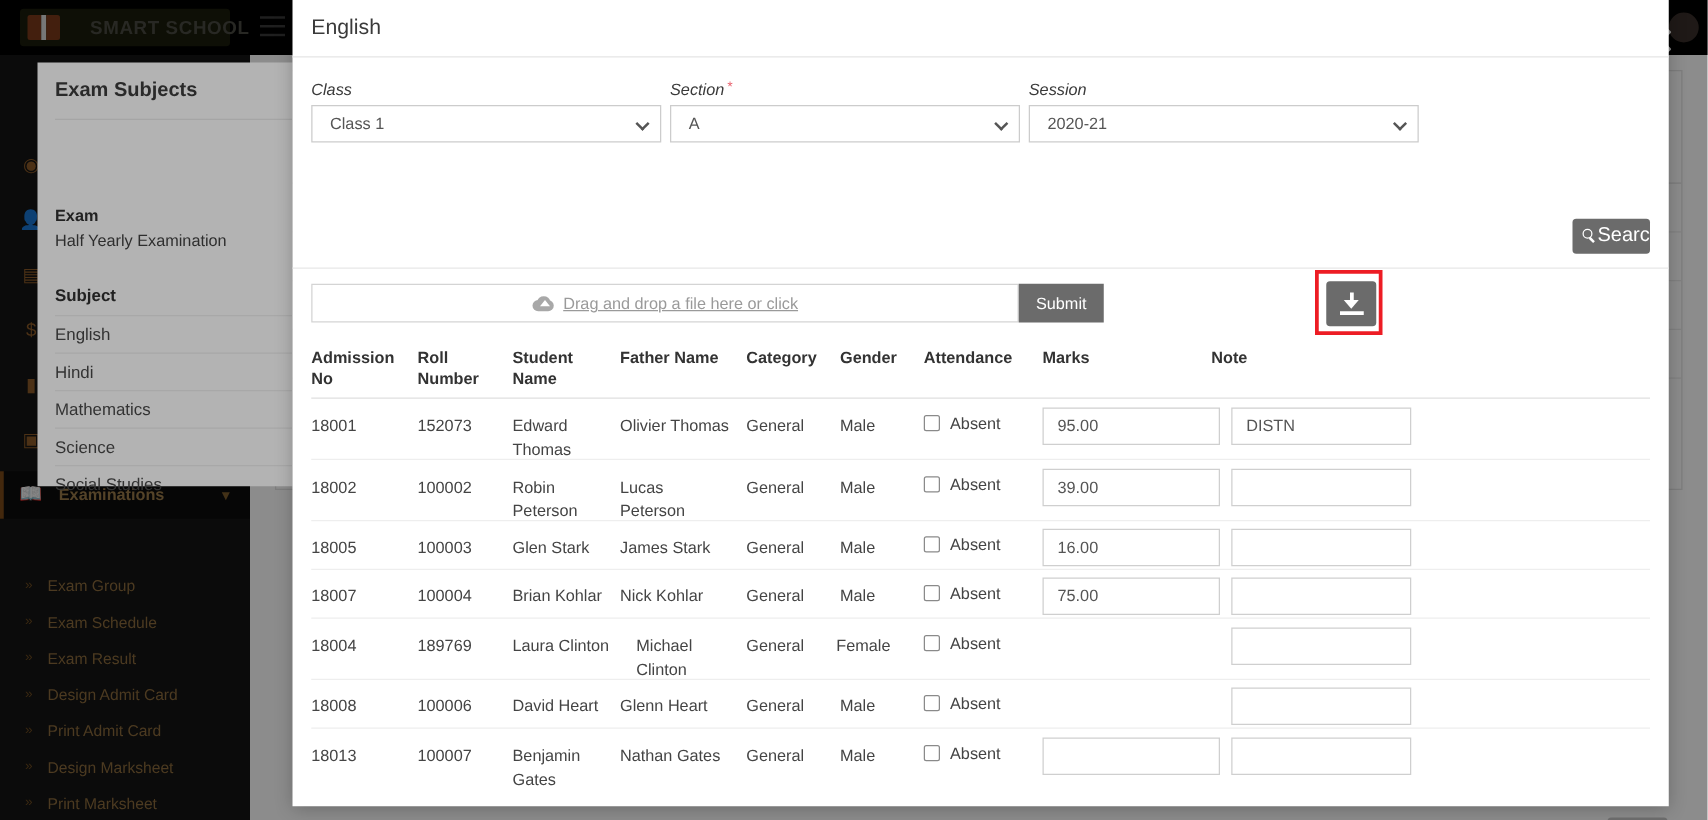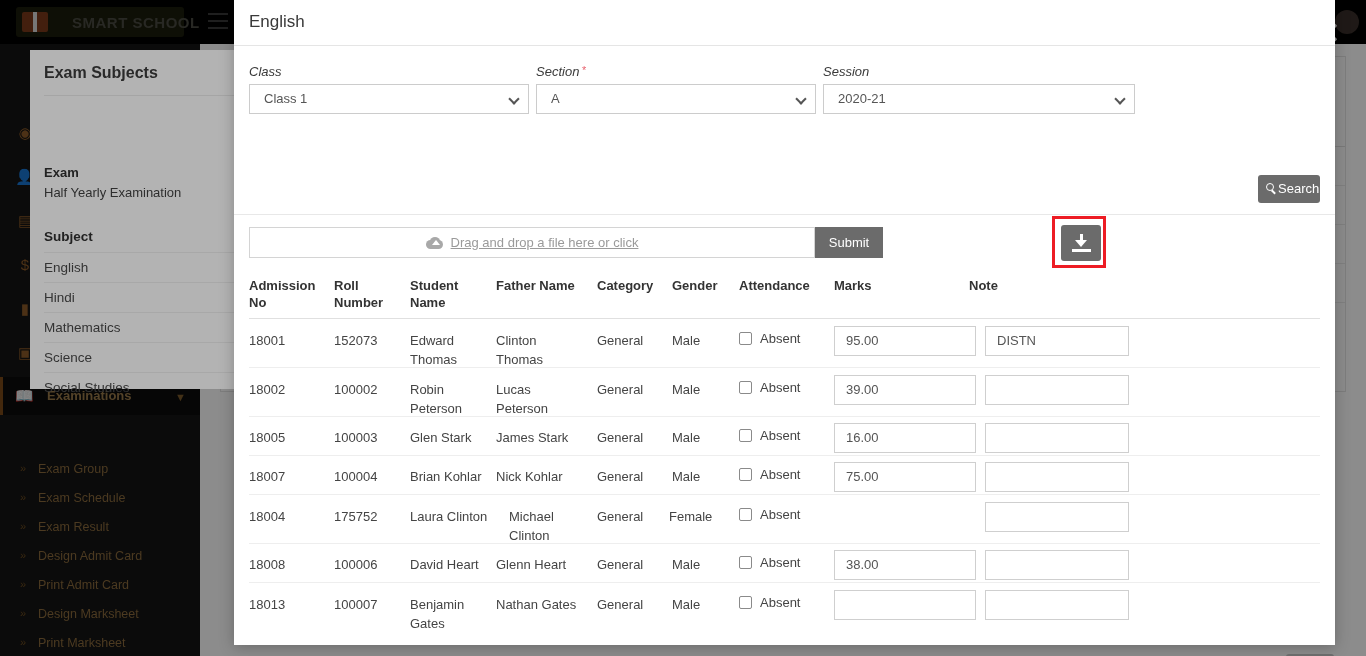--- a/index.html
+++ b/index.html
@@ -199,21 +199,21 @@
   }
   .select-box .chev {
     position: absolute; right: 10px; top: 10px;
     width: 8px; height: 8px; border: solid #555;
     border-width: 0 2px 2px 0; transform: rotate(45deg);
   }
 
   #search-btn {
     position: absolute; left: 1024px; top: 129px;
     width: 62px; height: 28px; background: #6b6b6b;
-    border-radius: 3px; color: #fff; font-size: 13px;
+    border-radius: 3px; color: #fff; font-size: 16px;
     line-height: 28px; text-align: center; cursor: pointer;
   }
   #search-btn .mag {
     position: absolute; left: 8px; top: 8px;
     width: 8px; height: 8px; border: 1.8px solid #fff; border-radius: 50%;
   }
   #search-btn .mag:after {
     content: ""; position: absolute; right: -3px; bottom: -3px;
     width: 5px; height: 1.8px; background: #fff; transform: rotate(45deg);
   }
@@ -526,21 +526,21 @@
         <span class="st-th" style="left:423px; width:54px">Gender</span>
         <span class="st-th" style="left:490px; width:84px">Attendance</span>
         <span class="st-th" style="left:585px; width:48px">Marks</span>
         <span class="st-th" style="left:720px; width:48px">Note</span>
       </div>
 
       <div class="stu-row" style="top:93px; height:49px">
         <span class="st-td" style="left:0px;   top:12px; width:80px">18001</span>
         <span class="st-td" style="left:85px;  top:12px; width:70px">152073</span>
         <span class="st-td" style="left:161px; top:12px; width:80px">Edward Thomas</span>
-        <span class="st-td" style="left:247px; top:12px; width:88px">Clinton Thomas</span>
+        <span class="st-td" style="left:247px; top:12px; width:88px">Olivier Thomas</span>
         <span class="st-td" style="left:348px; top:12px; width:66px">General</span>
         <span class="st-td" style="left:423px; top:12px; width:56px">Male</span>
         <span class="absent-box" style="left:490px; top:13px"></span>
         <span class="absent-lbl" style="left:511px; top:12px">Absent</span>
         <span class="marks-input" style="left:585px; top:7px; width:142px">95.00</span>
         <span class="note-input" style="left:736px; top:7px; width:144px">DISTN</span>
       </div>
 
       <div class="stu-row" style="top:142px; height:49px">
         <span class="st-td" style="left:0px;   top:12px; width:80px">18002</span>
@@ -576,40 +576,39 @@
         <span class="st-td" style="left:348px; top:11px; width:66px">General</span>
         <span class="st-td" style="left:423px; top:11px; width:56px">Male</span>
         <span class="absent-box" style="left:490px; top:12px"></span>
         <span class="absent-lbl" style="left:511px; top:11px">Absent</span>
         <span class="marks-input" style="left:585px; top:6px; width:142px">75.00</span>
         <span class="note-input" style="left:736px; top:6px; width:144px"></span>
       </div>
 
       <div class="stu-row" style="top:269px; height:49px">
         <span class="st-td" style="left:0px;   top:12px; width:80px">18004</span>
-        <span class="st-td" style="left:85px;  top:12px; width:70px">175752</span>
+        <span class="st-td" style="left:85px;  top:12px; width:70px">189769</span>
         <span class="st-td" style="left:161px; top:12px; width:92px">Laura Clinton</span>
         <span class="st-td" style="left:260px; top:12px; width:80px">Michael Clinton</span>
         <span class="st-td" style="left:348px; top:12px; width:66px">General</span>
         <span class="st-td" style="left:420px; top:12px; width:60px">Female</span>
         <span class="absent-box" style="left:490px; top:13px"></span>
         <span class="absent-lbl" style="left:511px; top:12px">Absent</span>
         <span class="note-input" style="left:736px; top:7px; width:144px"></span>
       </div>
 
       <div class="stu-row" style="top:318px; height:39px">
         <span class="st-td" style="left:0px;   top:11px; width:80px">18008</span>
         <span class="st-td" style="left:85px;  top:11px; width:70px">100006</span>
         <span class="st-td" style="left:161px; top:11px; width:86px">David Heart</span>
         <span class="st-td" style="left:247px; top:11px; width:96px">Glenn Heart</span>
         <span class="st-td" style="left:348px; top:11px; width:66px">General</span>
         <span class="st-td" style="left:423px; top:11px; width:56px">Male</span>
         <span class="absent-box" style="left:490px; top:12px"></span>
         <span class="absent-lbl" style="left:511px; top:11px">Absent</span>
-        <span class="marks-input" style="left:585px; top:6px; width:142px">38.00</span>
         <span class="note-input" style="left:736px; top:6px; width:144px"></span>
       </div>
 
       <div class="stu-row" style="top:357px; height:49px; border-bottom:none">
         <span class="st-td" style="left:0px;   top:12px; width:80px">18013</span>
         <span class="st-td" style="left:85px;  top:12px; width:70px">100007</span>
         <span class="st-td" style="left:161px; top:12px; width:80px">Benjamin Gates</span>
         <span class="st-td" style="left:247px; top:12px; width:96px">Nathan Gates</span>
         <span class="st-td" style="left:348px; top:12px; width:66px">General</span>
         <span class="st-td" style="left:423px; top:12px; width:56px">Male</span>

